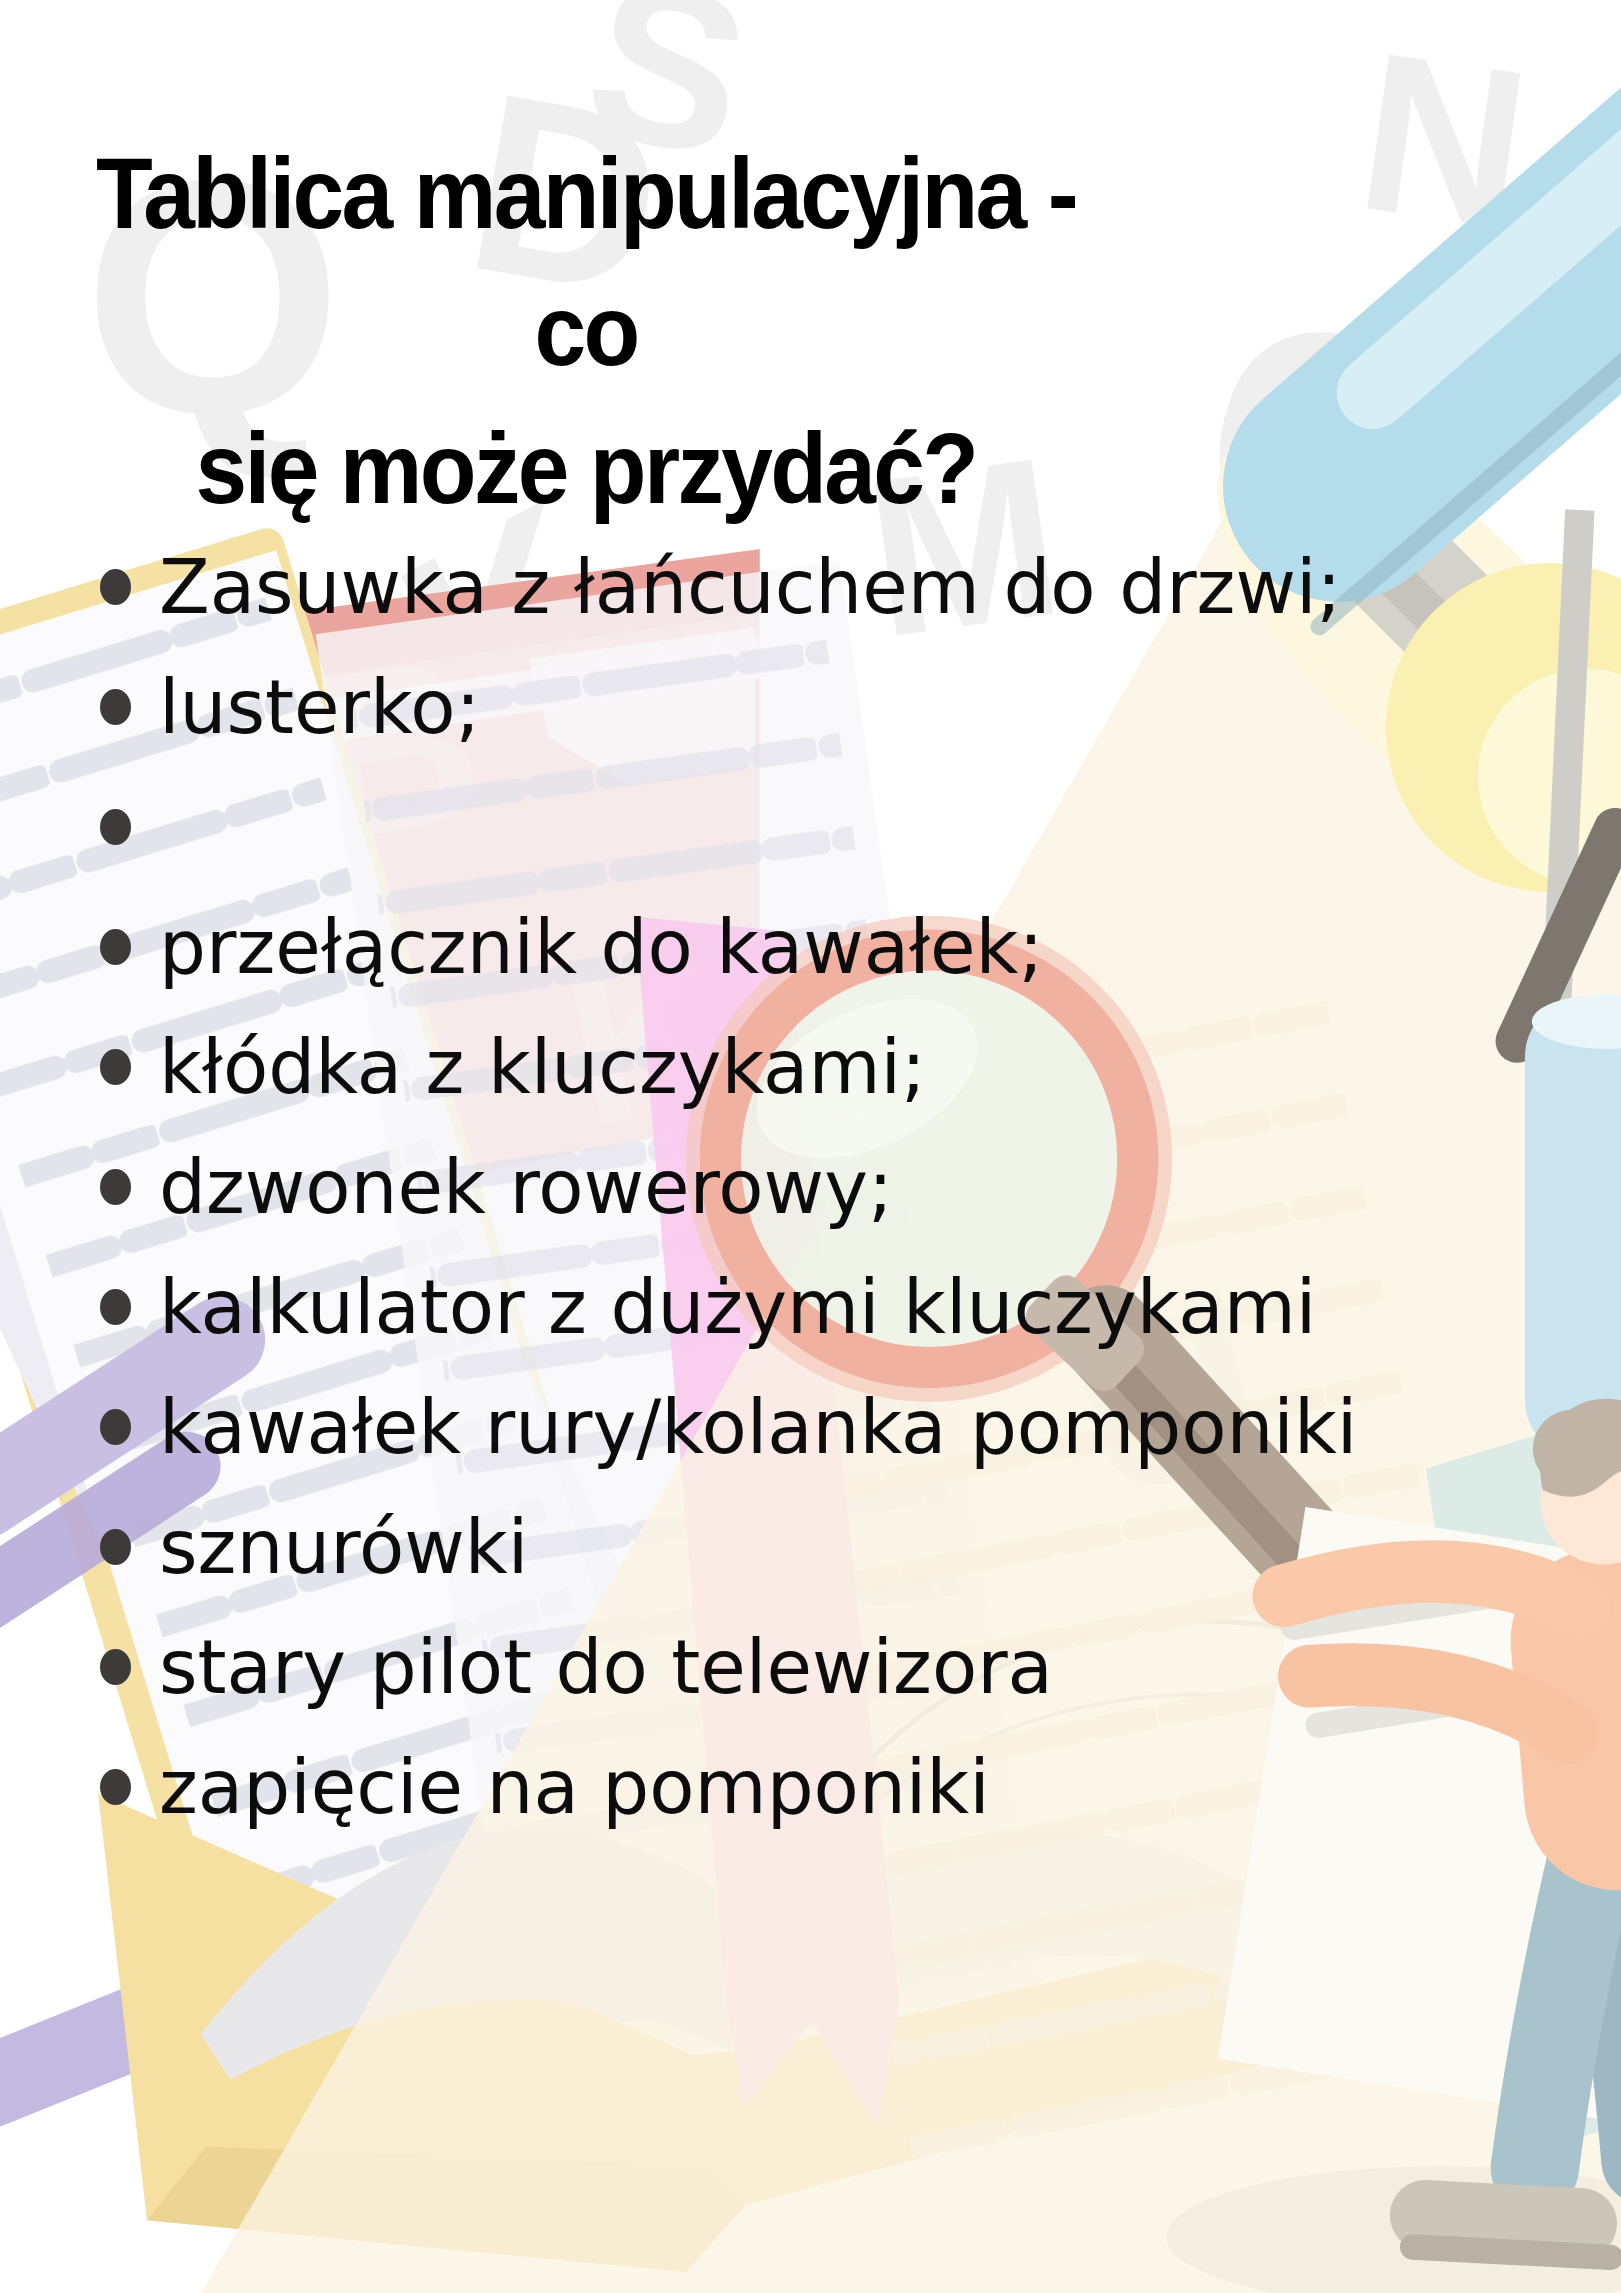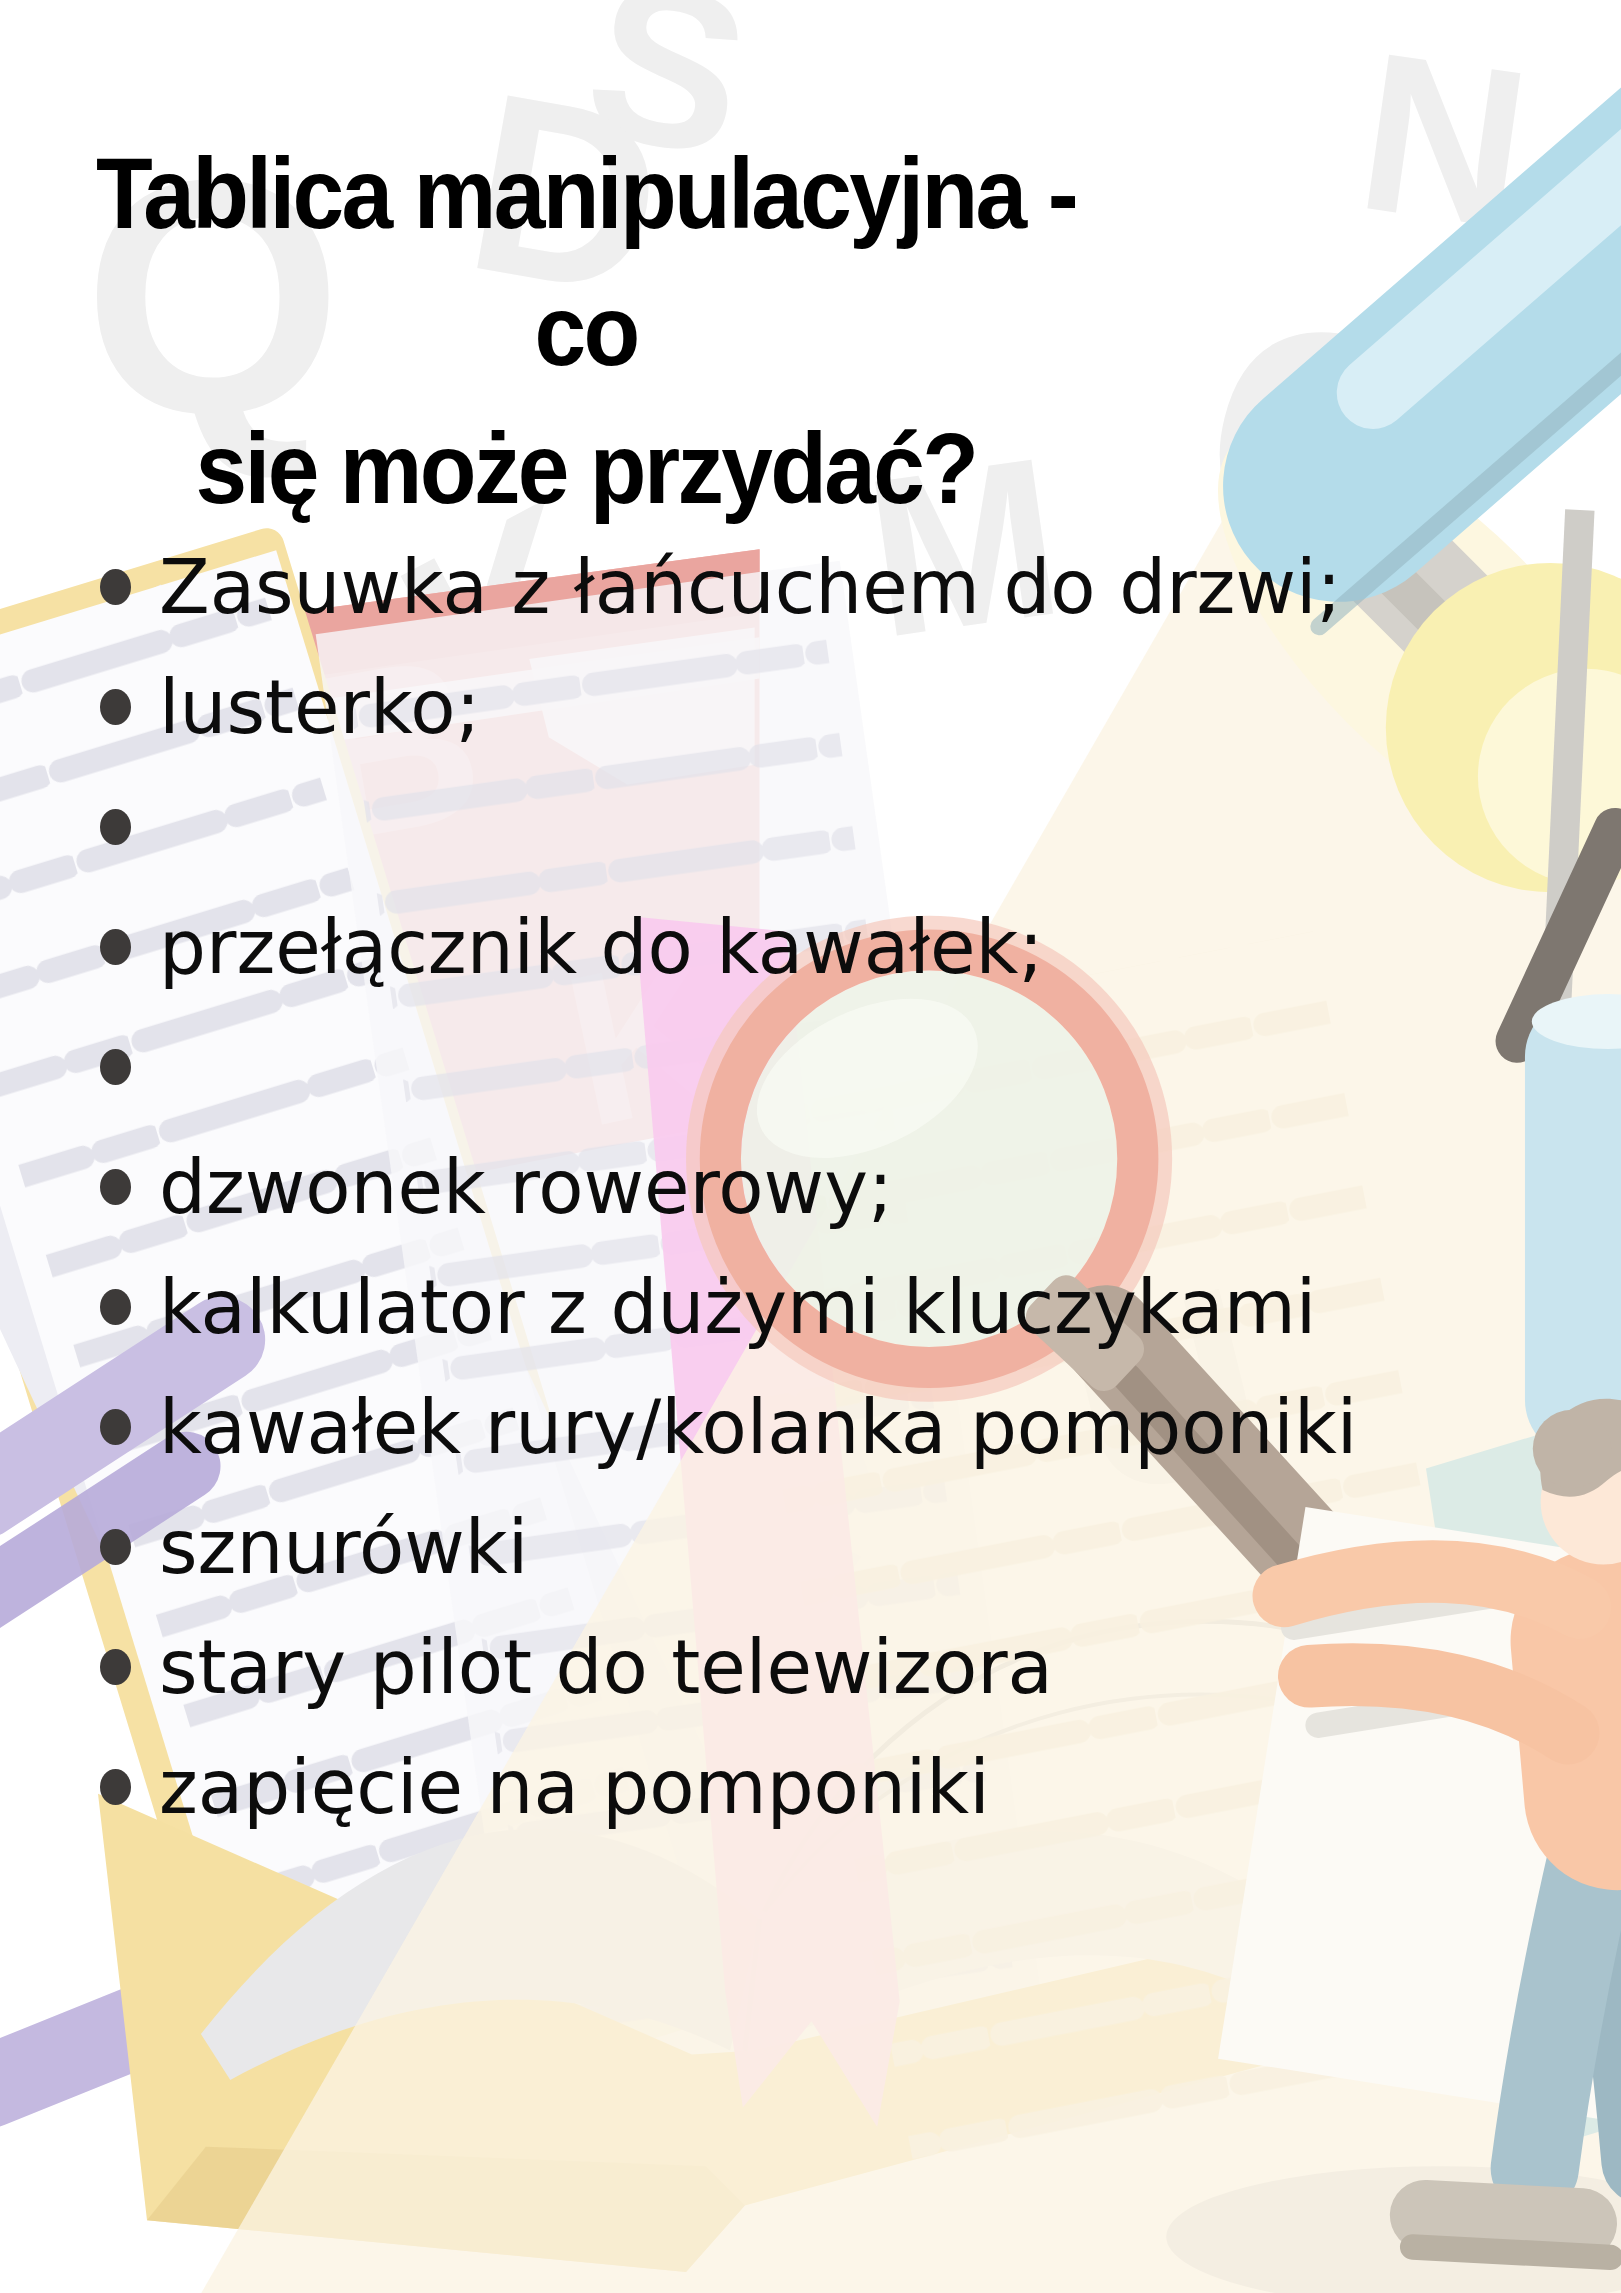--- a/index.html
+++ b/index.html
@@ -167,20 +167,21 @@
       </li>
     <li>
         <span class="bullet"></span>
       </li>
     <li>
         <span class="bullet"></span>
         <span>przełącznik do kawałek;</span>
       </li>
     <li>
         <span class="bullet"></span>
+        <span>kłódka z kluczykami;</span>
       </li>
     <li>
         <span class="bullet"></span>
         <span>dzwonek rowerowy;</span>
       </li>
     <li>
         <span class="bullet"></span>
         <span>kalkulator z dużymi kluczykami</span>
       </li>
     <li>

